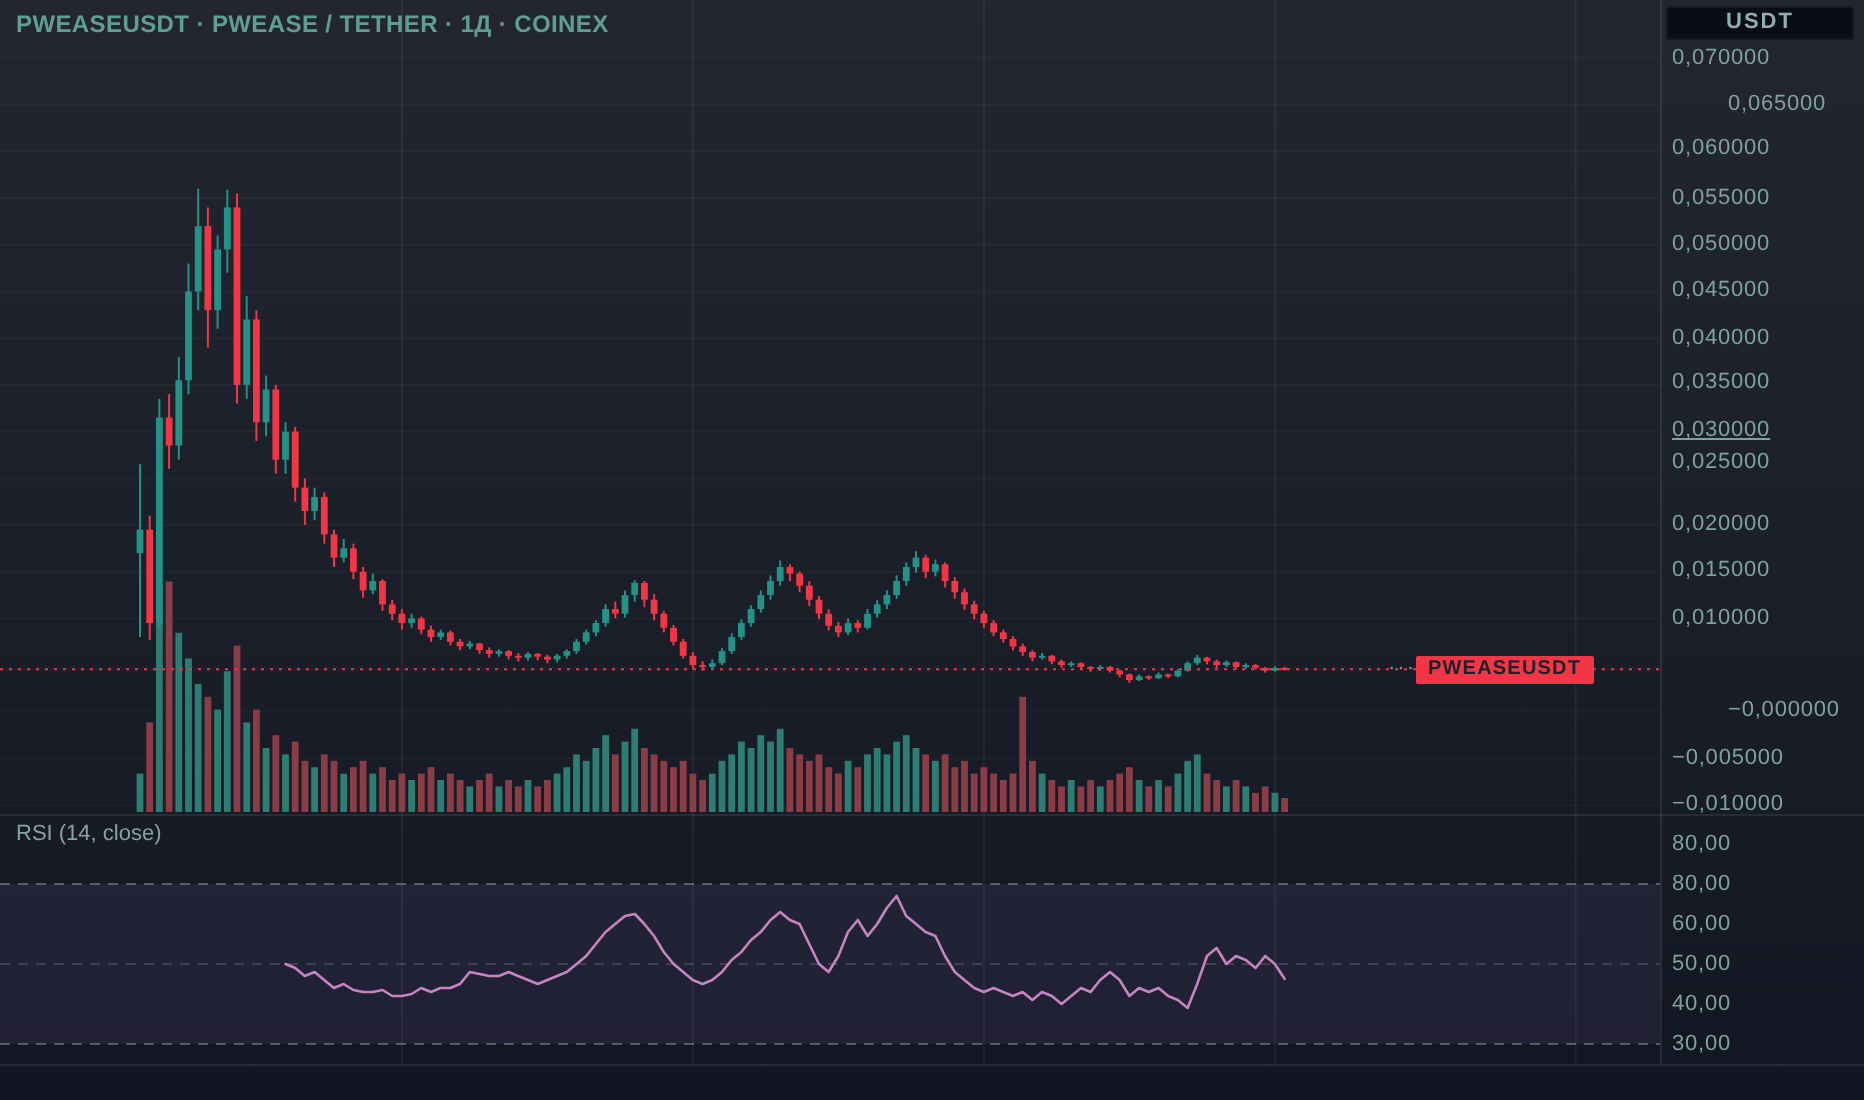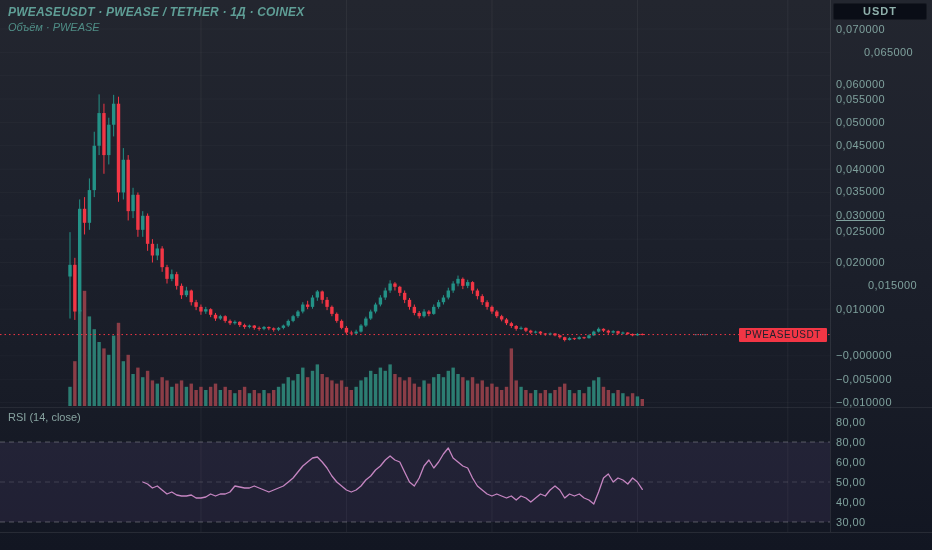--- a/index.html
+++ b/index.html
@@ -3,35 +3,35 @@
 <meta charset="utf-8">
 <style>
   html,body{margin:0;padding:0;background:#0e121b;}
   #app{
     position:relative; width:932px; height:550px; overflow:hidden;
     font-family:"Liberation Sans", sans-serif;
     background:linear-gradient(180deg,#23262f 0%,#1d212c 38%,#181c27 70%,#121622 100%);
     user-select:none;
   }
   svg{position:absolute;left:0;top:0;display:block;}
-  .legend{position:absolute;left:8px;top:5px;z-index:5;font-style:italic;}
+  .legend{position:absolute;left:8px;top:5px;z-index:5;}
   .legend .t1{font-size:12px;font-weight:bold;color:#5f9e96;letter-spacing:.2px;line-height:15px;cursor:pointer;}
   .legend .t2{font-size:11px;color:#4f8d86;line-height:14px;cursor:pointer;}
   .axis-right{position:absolute;left:830px;top:0;width:88px;height:532px;cursor:ns-resize;}
   .axis-sep-v{position:absolute;left:830px;top:0;width:1px;height:532px;background:rgba(255,255,255,.09);}
   .axis-sep-h{position:absolute;left:0;top:532px;width:932px;height:1px;background:rgba(255,255,255,.09);}
   .pane-sep{position:absolute;left:0;top:407px;width:932px;height:1px;background:rgba(255,255,255,.07);}
   .pricelab{position:absolute;left:6px;font-size:11px;color:#7fa19d;letter-spacing:.4px;white-space:nowrap;}
   .usdt-btn{
     position:absolute;left:3px;top:3px;width:92px;height:15px;background:#0a0d16;
     border:1px solid rgba(255,255,255,.05);border-radius:2px;color:#8fb0ab;
     font-size:11px;font-weight:bold;letter-spacing:1px;text-align:center;line-height:14px;cursor:pointer;
   }
   .tag{position:absolute;font-size:11px;letter-spacing:.4px;border-radius:1px;}
-  .tag-sym{left:739px;top:327px;height:14px;line-height:14px;padding:0 6px;color:#1d212c;font-weight:normal;font-size:10px;letter-spacing:.6px;}
+  .tag-sym{left:708px;top:327px;height:14px;line-height:14px;padding:0 6px;color:#1d212c;font-weight:bold;font-size:10px;letter-spacing:.6px;}
   .dots{position:absolute;left:694px;top:326px;color:#8b90a0;font-size:11px;letter-spacing:1px;}
   .rsi-legend{position:absolute;left:8px;top:411px;font-size:11px;color:#87a3a0;z-index:5;cursor:pointer;}
   .timeaxis{position:absolute;left:0;top:532px;width:830px;height:18px;cursor:ew-resize;}
 </style>
 </head>
 <body>
 
 <div id="app">
 
   <svg id="chart" width="932" height="550" viewBox="0 0 932 550">
@@ -416,46 +416,45 @@
       <line x1="637.4499999999999" y1="333.01700000000005" x2="637.4499999999999" y2="335.819" stroke="#239287" stroke-width="1"></line>
       <rect x="635.7499999999999" y="333.9510000000001" width="3.4" height="1.4009999999999536" fill="#239287"></rect>
       <line x1="642.3" y1="333.48400000000004" x2="642.3" y2="335.35200000000003" stroke="#f23645" stroke-width="1"></line>
       <rect x="640.5999999999999" y="333.9510000000001" width="3.4" height="1" fill="#f23645"></rect>
       <line x1="0" y1="334.57211" x2="830" y2="334.57211" stroke="#f23645" stroke-width="1" stroke-dasharray="1.5 3"></line>
       <polyline points="142.8,482.0 147.6,484.0 152.4,488.0 157.3,486.0 162.1,490.0 167.0,494.0 171.8,492.0 176.7,495.0 181.6,496.0 186.4,496.0 191.3,495.0 196.1,498.0 200.9,498.0 205.8,497.0 210.6,494.0 215.5,496.0 220.3,494.0 225.2,494.0 230.0,492.0 234.9,486.0 239.8,487.0 244.6,488.0 249.4,488.0 254.3,486.0 259.1,488.0 264.0,490.0 268.9,492.0 273.7,490.0 278.5,488.0 283.4,486.0 288.3,482.0 293.1,478.0 297.9,472.0 302.8,466.0 307.6,462.0 312.5,458.0 317.4,457.0 322.2,462.0 327.0,468.0 331.9,476.0 336.8,482.0 341.6,486.0 346.4,490.0 351.3,492.0 356.1,490.0 361.0,486.0 365.8,480.0 370.7,476.0 375.5,470.0 380.4,466.0 385.3,460.0 390.1,456.0 394.9,460.0 399.8,462.0 404.6,472.0 409.5,482.0 414.3,486.0 419.2,478.0 424.0,466.0 428.9,460.0 433.8,468.0 438.6,462.0 443.4,454.0 448.3,448.0 453.1,458.0 458.0,462.0 462.8,466.0 467.7,468.0 472.5,478.0 477.4,486.0 482.2,490.0 487.1,494.0 491.9,496.0 496.8,494.0 501.6,496.0 506.5,498.0 511.3,496.0 516.2,500.0 521.0,496.0 525.9,498.0 530.8,502.0 535.6,498.0 540.5,494.0 545.3,496.0 550.1,490.0 555.0,486.0 559.8,490.0 564.7,498.0 569.5,494.0 574.4,496.0 579.3,494.0 584.1,498.0 588.9,500.0 593.8,504.0 598.6,492.0 603.5,478.0 608.3,474.0 613.2,482.0 618.0,478.0 622.9,480.0 627.8,484.0 632.6,478.0 637.4,482.0 642.3,489.4" fill="none" stroke="#c585c1" stroke-width="1.3" stroke-linejoin="round" stroke-linecap="round"></polyline>
     </svg>
 
   <div class="legend">
     <div class="t1">PWEASEUSDT · PWEASE / TETHER · 1Д · COINEX</div>
-    <div class="t2">Объём · PWEASE</div>
   </div>
 
   <div class="rsi-legend">RSI (14, close)</div>
 
   <div class="pane-sep"></div>
   <div class="axis-sep-v"></div>
   <div class="axis-sep-h"></div>
 
   <div class="axis-right">
     <div class="usdt-btn">USDT</div>
     <div id="price-labels">
         <div class="pricelab" style="top: 22.5px;">0,070000</div>
         <div class="pricelab" style="top: 45.85px; margin-left: 28px;">0,065000</div>
-        <div class="pricelab" style="top: 78px;">0,060000</div>
+        <div class="pricelab" style="top: 68px;">0,060000</div>
         <div class="pricelab" style="top: 92.55px;">0,055000</div>
         <div class="pricelab" style="top: 115.9px;">0,050000</div>
         <div class="pricelab" style="top: 139.25px;">0,045000</div>
         <div class="pricelab" style="top: 162.6px;">0,040000</div>
         <div class="pricelab" style="top: 185px;">0,035000</div>
         <div class="pricelab" style="top: 209.3px; text-decoration: underline;">0,030000</div>
         <div class="pricelab" style="top: 225px;">0,025000</div>
         <div class="pricelab" style="top: 256px;">0,020000</div>
-        <div class="pricelab" style="top: 279.35px; margin-left: 32px;">0,015000</div>
+        <div class="pricelab" style="top: 279.35px;">0,015000</div>
         <div class="pricelab" style="top: 302.7px;">0,010000</div>
-        <div class="pricelab" style="top: 349.4px;">−0,000000</div>
+        <div class="pricelab" style="top: 349.4px; margin-left: 28px;">−0,000000</div>
         <div class="pricelab" style="top: 372.75px;">−0,005000</div>
         <div class="pricelab" style="top: 396.1px;">−0,010000</div>
       </div>
     <div id="rsi-labels">
         <div class="pricelab" style="top: 415.5px;">80,00</div>
         <div class="pricelab" style="top: 435.5px;">80,00</div>
         <div class="pricelab" style="top: 455.5px;">60,00</div>
         <div class="pricelab" style="top: 475.5px;">50,00</div>
         <div class="pricelab" style="top: 495.5px;">40,00</div>
         <div class="pricelab" style="top: 515.5px;">30,00</div>

